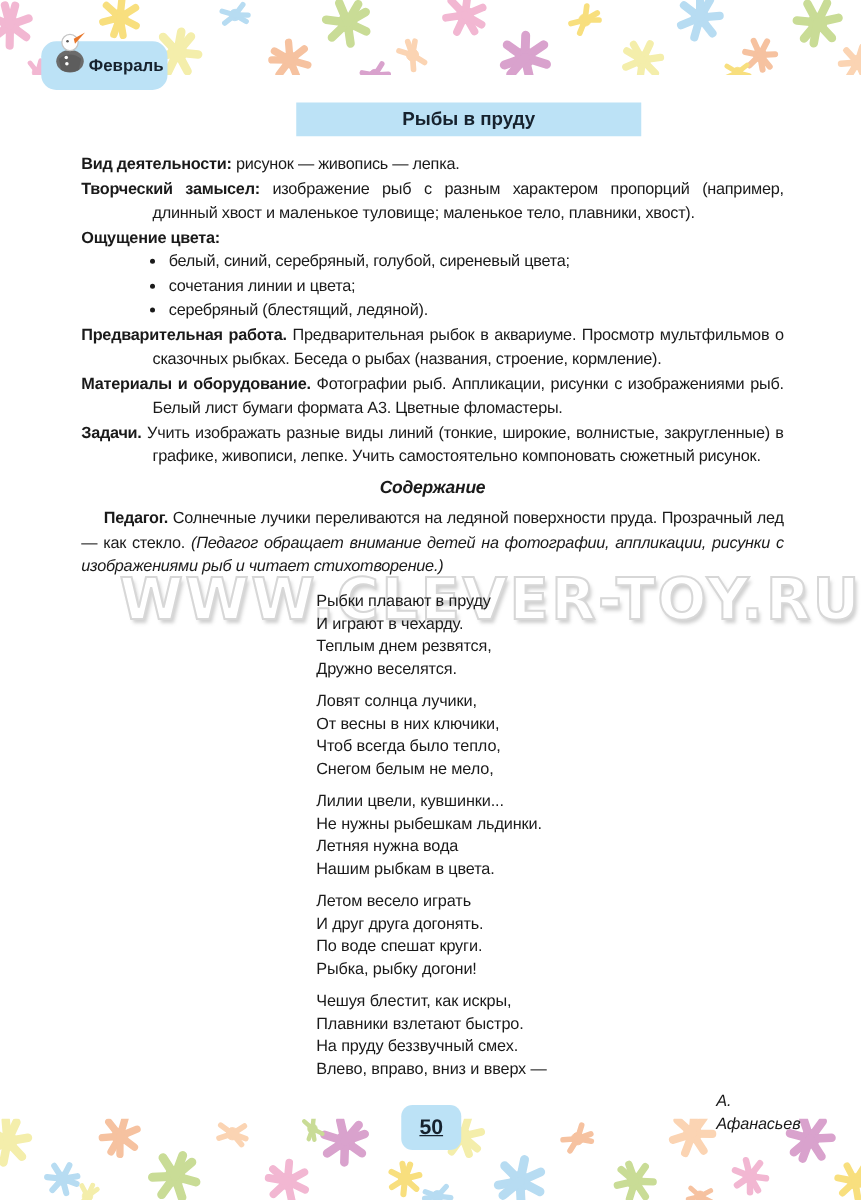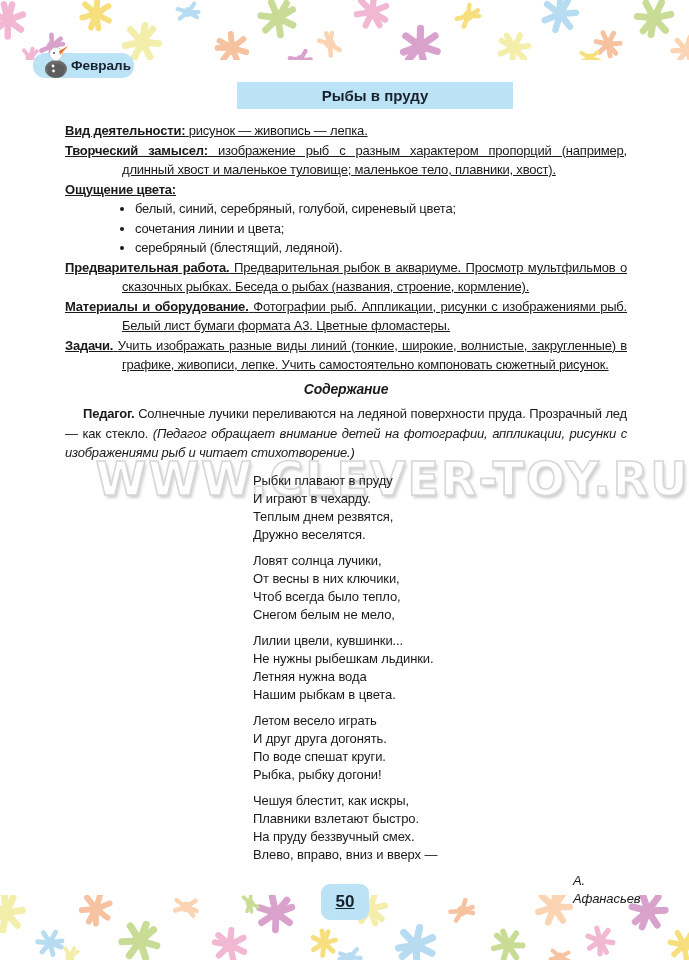--- a/index.html
+++ b/index.html
@@ -6,40 +6,40 @@
   body{
     width:689px;height:960px;position:relative;overflow:hidden;
     background:#ffffff;color:#1a1a1a;
     font-family:"Liberation Sans", sans-serif;
   }
   .band{position:absolute;left:0;width:689px;z-index:0;}
   .band-top{top:0;height:60px;}
   .band-bottom{top:895px;height:65px;}
 
   .month-badge{
-    position:absolute;left:33px;top:53px;width:101px;height:25px;
+    position:absolute;left:33px;top:33px;width:101px;height:39px;
     background:#bce2f6;z-index:3;display:flex;align-items:center;border-radius:12px;
   }
   .month-badge .snowman{position:absolute;left:8px;top:-10px;}
   .month-badge .month-label{
     margin-left:38px;font-weight:bold;font-size:13.5px;color:#16222e;
   }
 
   .title-box{
     position:absolute;left:237px;top:82px;width:276px;height:27px;
     background:#bce2f6;z-index:3;
     display:flex;align-items:center;justify-content:center;
     font-weight:bold;font-size:15px;color:#16222e;
   }
 
   .page-content{
     position:absolute;left:65px;top:121px;width:562px;z-index:2;
     font-size:13px;line-height:19.5px;letter-spacing:-0.2px;
   }
-  p.hang{margin:0;padding-left:57px;text-indent:-57px;text-align:justify;text-decoration:underline;}
+  p.hang{margin:0;padding-left:57px;text-indent:-57px;text-align:justify;}
   p.hang b{letter-spacing:-0.2px;}
   ul.color-list{margin:0;padding:0 0 0 70px;list-style:disc;}
   ul.color-list li{margin:0;}
 
   .section-heading{
     text-align:center;font-weight:bold;font-style:italic;
     font-size:14px;margin:5px 0 5px 0;
   }
   p.teacher{margin:0;text-indent:18px;text-align:justify;}
   p.teacher .stage{font-style:italic;}

